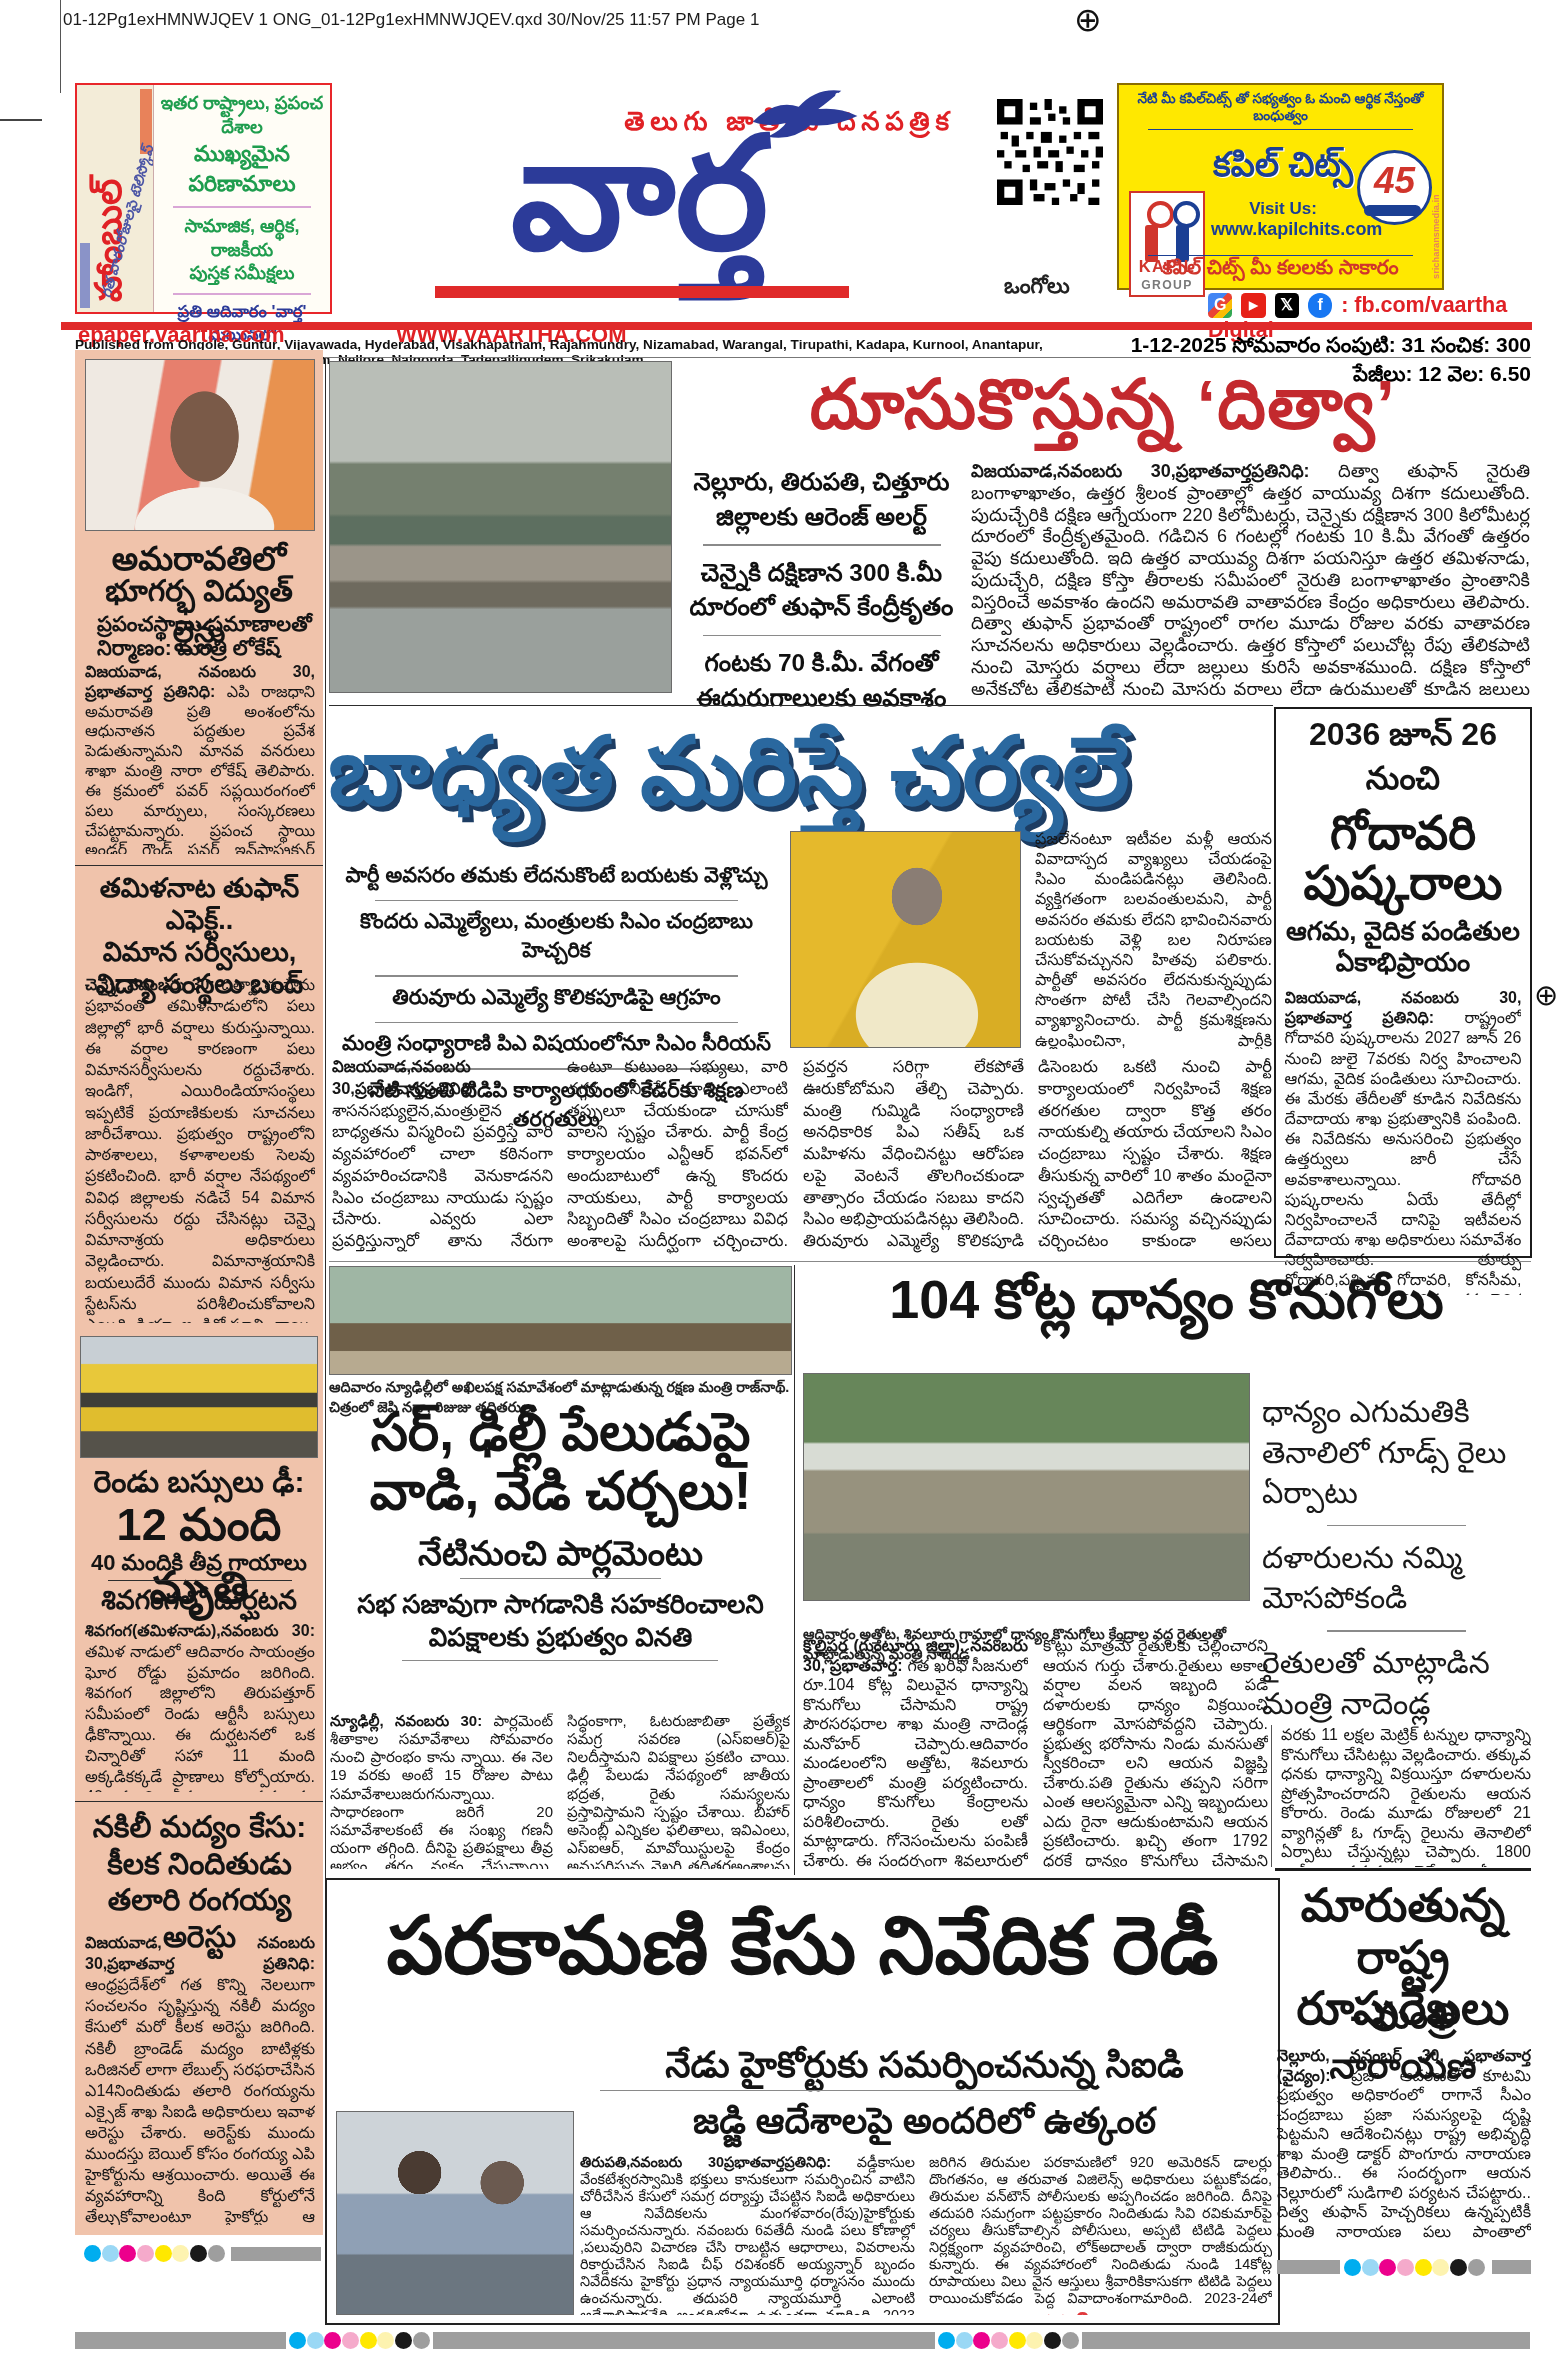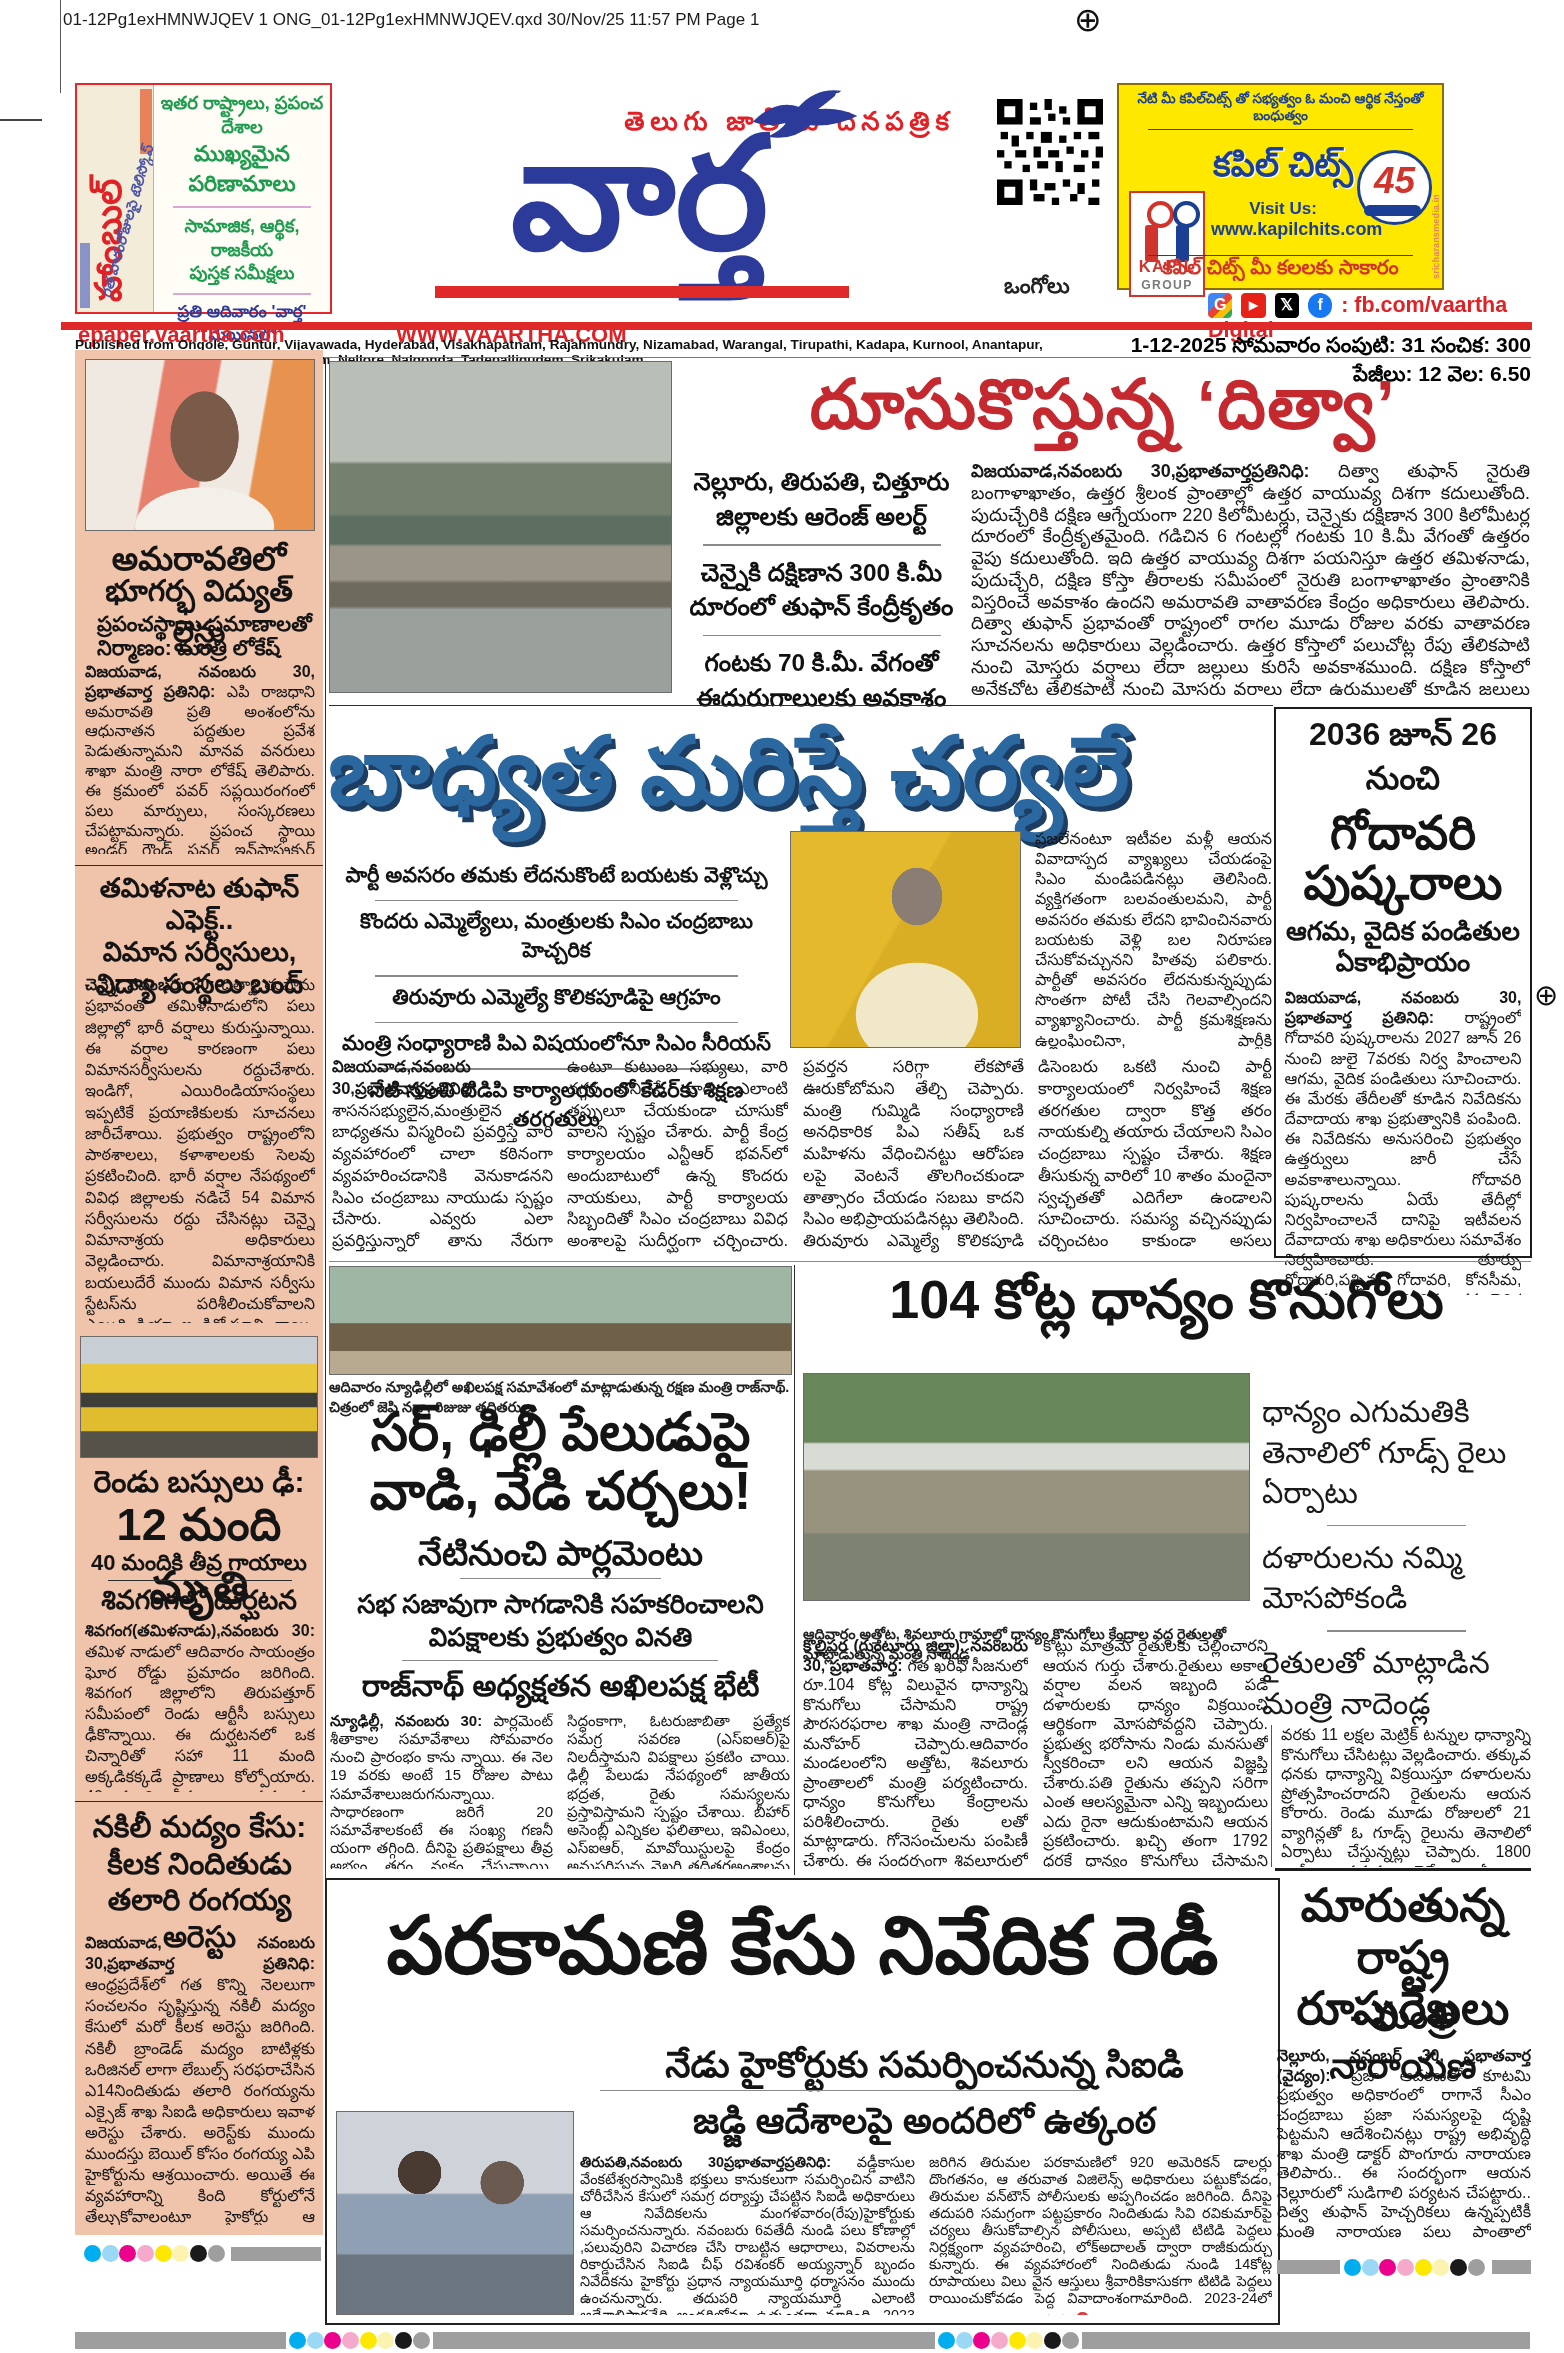--- a/index.html
+++ b/index.html
@@ -287,21 +287,20 @@
     <span>సర్, ఢిల్లీ పేలుడుపై</span><br>
     <span>వాడి, వేడి చర్చలు!</span>
   </div>
   <div class="abs subhead ctr" style="left:329px;top:1534px;width:463px;font-size:34px;">నేటినుంచి పార్లమెంటు</div>
   <div class="abs brule" style="left:460px;top:1578px;width:201px;margin:0;"></div>
   <div class="abs subhead ctr" style="left:329px;top:1588px;width:463px;font-size:26px;line-height:1.25;">
     <span>సభ సజావుగా సాగడానికి సహకరించాలని</span><br>
     <span>విపక్షాలకు ప్రభుత్వం వినతి</span>
   </div>
   <div class="abs brule" style="left:402px;top:1660px;width:316px;margin:0;"></div>
-  <div class="abs subhead ctr" style="left:329px;top:1669px;width:463px;font-size:30px;">రాజ్‌నాథ్ అధ్యక్షతన అఖిలపక్ష భేటీ</div>
   <div class="abs body jst" style="left:330px;top:1712px;width:223px;height:157px;font-size:15px;line-height:1.21;overflow:hidden;">
     <span class="dl">న్యూఢిల్లీ, నవంబరు 30:</span>
     <span>పార్లమెంట్ శీతాకాల సమావేశాలు సోమవారం నుంచి ప్రారంభం కాను న్నాయి. ఈ నెల 19 వరకు అంటే 15 రోజుల పాటు సమావేశాలుజరుగనున్నాయి. సాధారణంగా జరిగే 20 సమావేశాలకంటే ఈ సంఖ్య గణనీ యంగా తగ్గింది. దీనిపై ప్రతిపక్షాలు తీవ్ర అభ్యం తరం వ్యక్తం చేస్తున్నాయి. శీతాకాల సమావేశాలు వాడీవేడిగా సాగడం ఖాయంగా కనిపిస్తోంది. కేంద్ర ప్రభుత్వం మొత్తం 14 బిల్లులు ప్రవేశపెట్టేందుకు</span>
   </div>
   <div class="abs body jst" style="left:567px;top:1712px;width:223px;height:157px;font-size:15px;line-height:1.21;overflow:hidden;">
     <span>సిద్ధంకాగా, ఓటరుజాబితా ప్రత్యేక సమగ్ర సవరణ (ఎస్ఐఆర్)పై నిలదీస్తామని విపక్షాలు ప్రకటిం చాయి. ఢిల్లీ పేలుడు నేపథ్యంలో జాతీయ భద్రత, రైతు సమస్యలను ప్రస్తావిస్తామని స్పష్టం చేశాయి. బీహార్ అసెంబ్లీ ఎన్నికల ఫలితాలు, ఇవిఎంలు, ఎస్ఐఆర్, మావోయిస్టులపై కేంద్రం అనుసరిస్తున్న వైఖరి తదితరఅంశాలను లక్ష్యం చేసుకుని అధికార పక్షాన్ని ఇరుకున పెట్టేందుకు ఇండియా కూటమిలోని భాగస్వామ్య పక్షాలు అస్త్ర</span>
     
   </div>
 
   <div class="abs hl-blk ctr" style="left:801px;top:1268px;width:731px;font-size:54px;">104 కోట్ల ధాన్యం కొనుగోలు</div>

